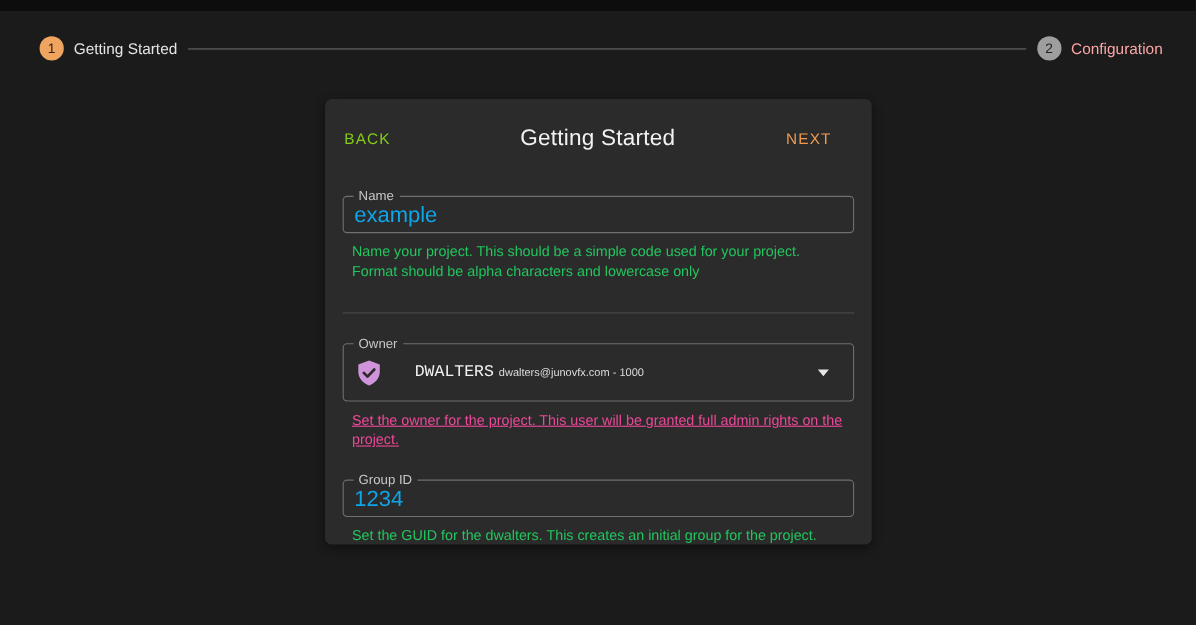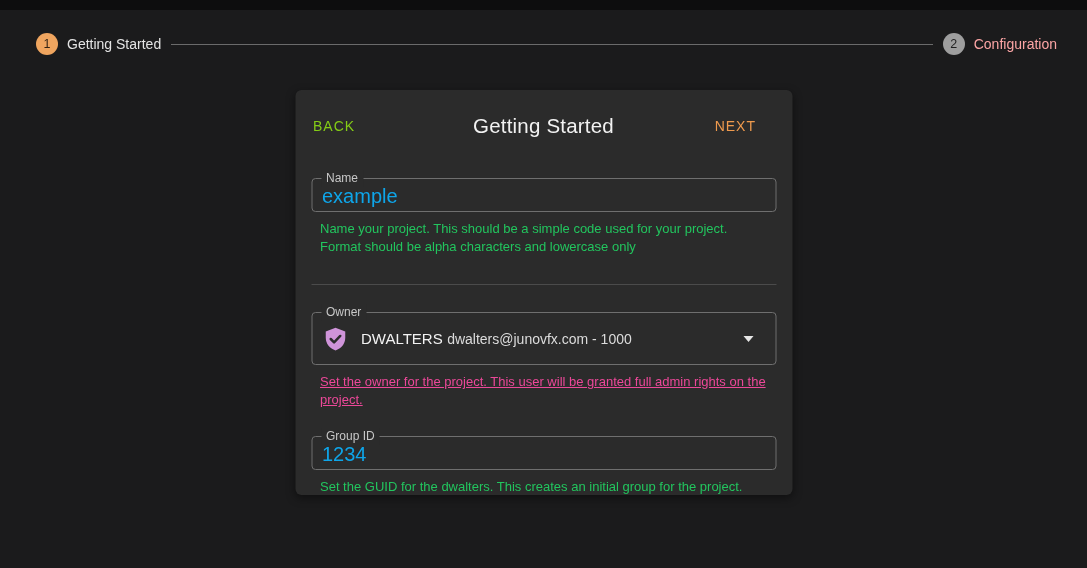--- a/index.html
+++ b/index.html
@@ -74,25 +74,26 @@
     margin: 8px 5px 0 9px; font-size: 13px; line-height: 18px; max-width: 452px;
   }
   .helper.bright { color: #22c55e; }
   .helper.dim { color: #ec4899; text-decoration: underline; }
   .divider { margin-top: 28px; height: 1px; background: #4b4b4b; }
   
   .owner-box {
     margin-top: 27px; height: 53px;
     display: flex; align-items: center; cursor: pointer;
     padding: 8px 18px 8px 10px;
+    gap: 16px;
   }
   .owner-icon { width: 26px; height: 26px; flex: 0 0 26px; display: flex; }
   .owner-texts { margin-left: 13px; flex: 1 1 auto; min-width: 0; }
-  .owner-name { font-size: 15px; color: #f2f2f2; line-height: 19px; }
-  .owner-detail { font-size: 14px; color: #dcdcdc; line-height: 17px; margin-top: 2px; }
+  .owner-name { font-size: 15px; color: #f2f2f2; line-height: 19px; font-family: Liberation Mono, monospace; }
+  .owner-detail { font-size: 10px; color: #dcdcdc; line-height: 17px; margin-top: 2px; }
   .caret {
     width: 0; height: 0; flex: 0 0 auto;
     border-left: 5px solid transparent; border-right: 5px solid transparent;
     border-top: 6px solid #e6e6e6; margin-right: 4px;
   }
   .group-box { margin-top: 27px; height: 34px; text-decoration: underline; }
 </style>
 </head>
 <body>
 

